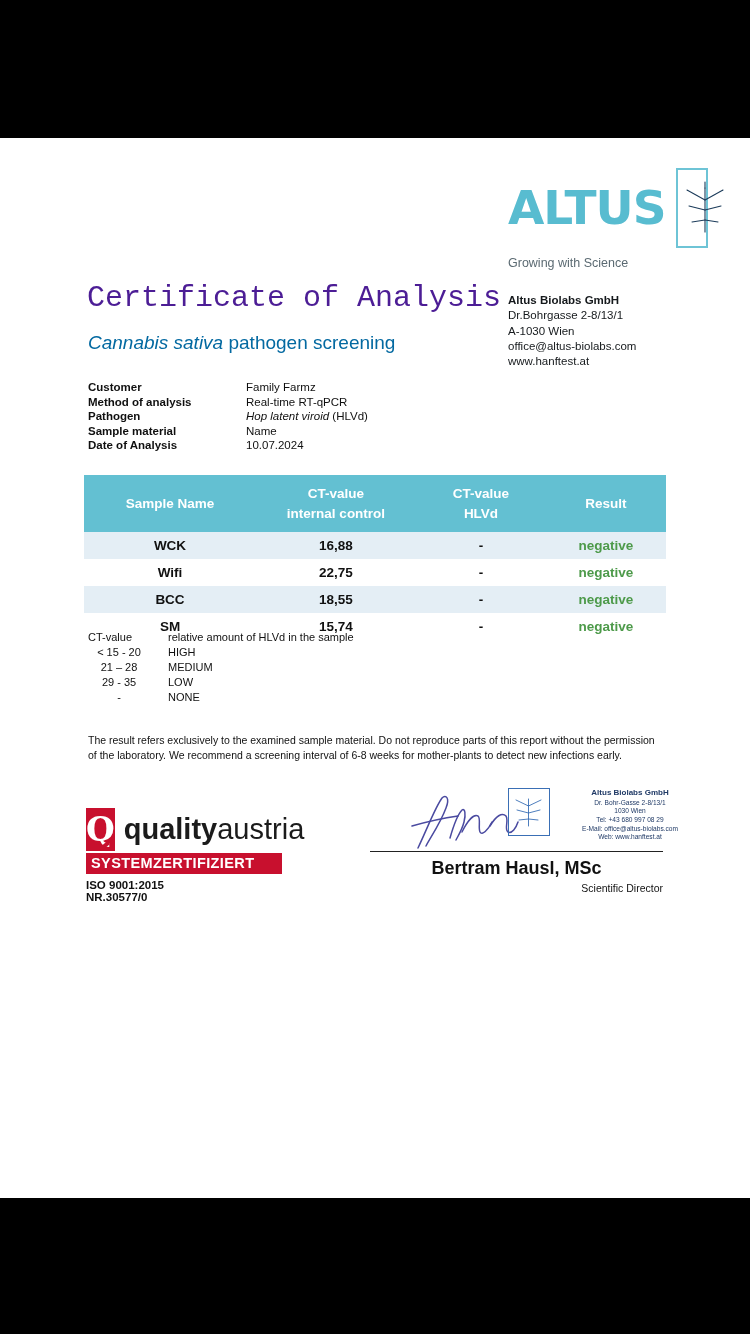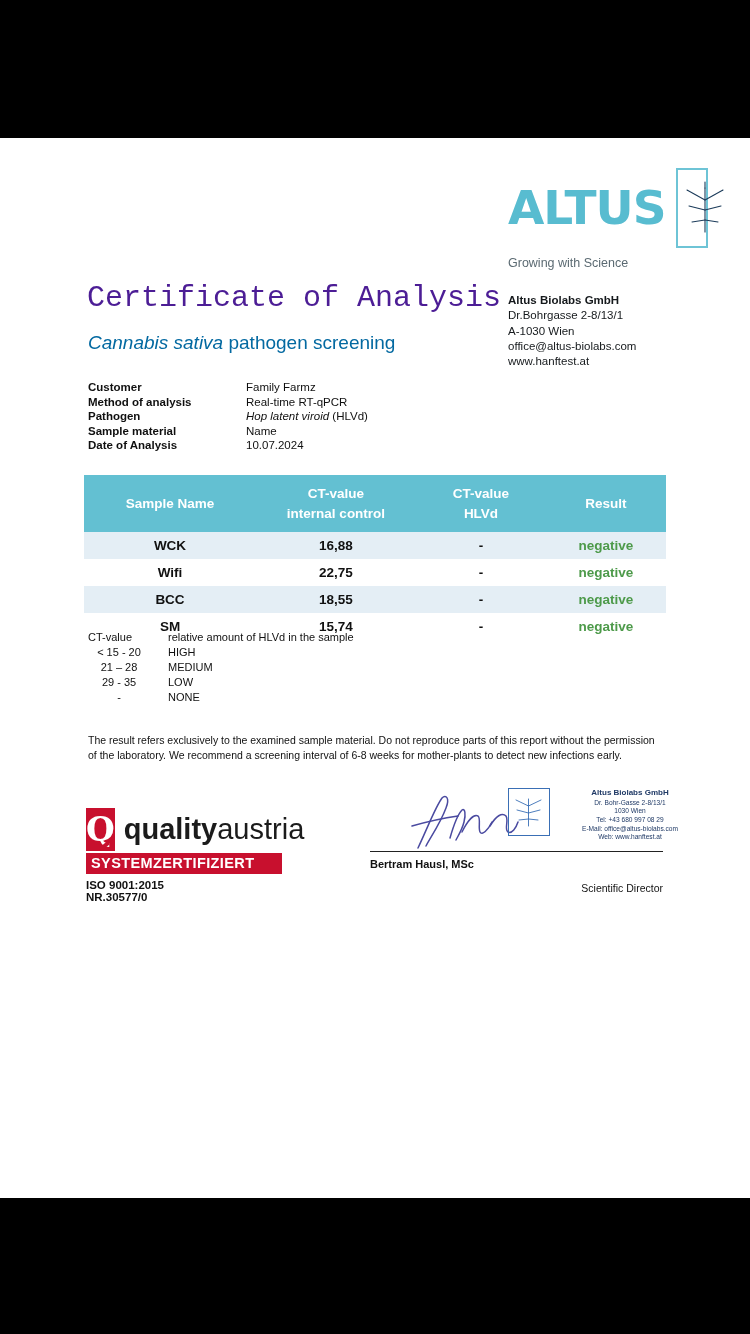--- a/index.html
+++ b/index.html
@@ -250,21 +250,22 @@
   .sig-line {
     position: absolute;
     left: 0; top: 63px;
     width: 293px;
     border-bottom: 1px solid #222;
   }
   .sig-name {
     position: absolute;
     left: 0; top: 70px;
     width: 293px;
-    font-size: 11px;
+    text-align: center;
+    font-size: 18px;
     font-weight: bold;
     color: #111;
   }
   .sig-role {
     position: absolute;
     left: 0; top: 94px;
     width: 293px;
     text-align: right;
     font-size: 10.5px;
     color: #111;

